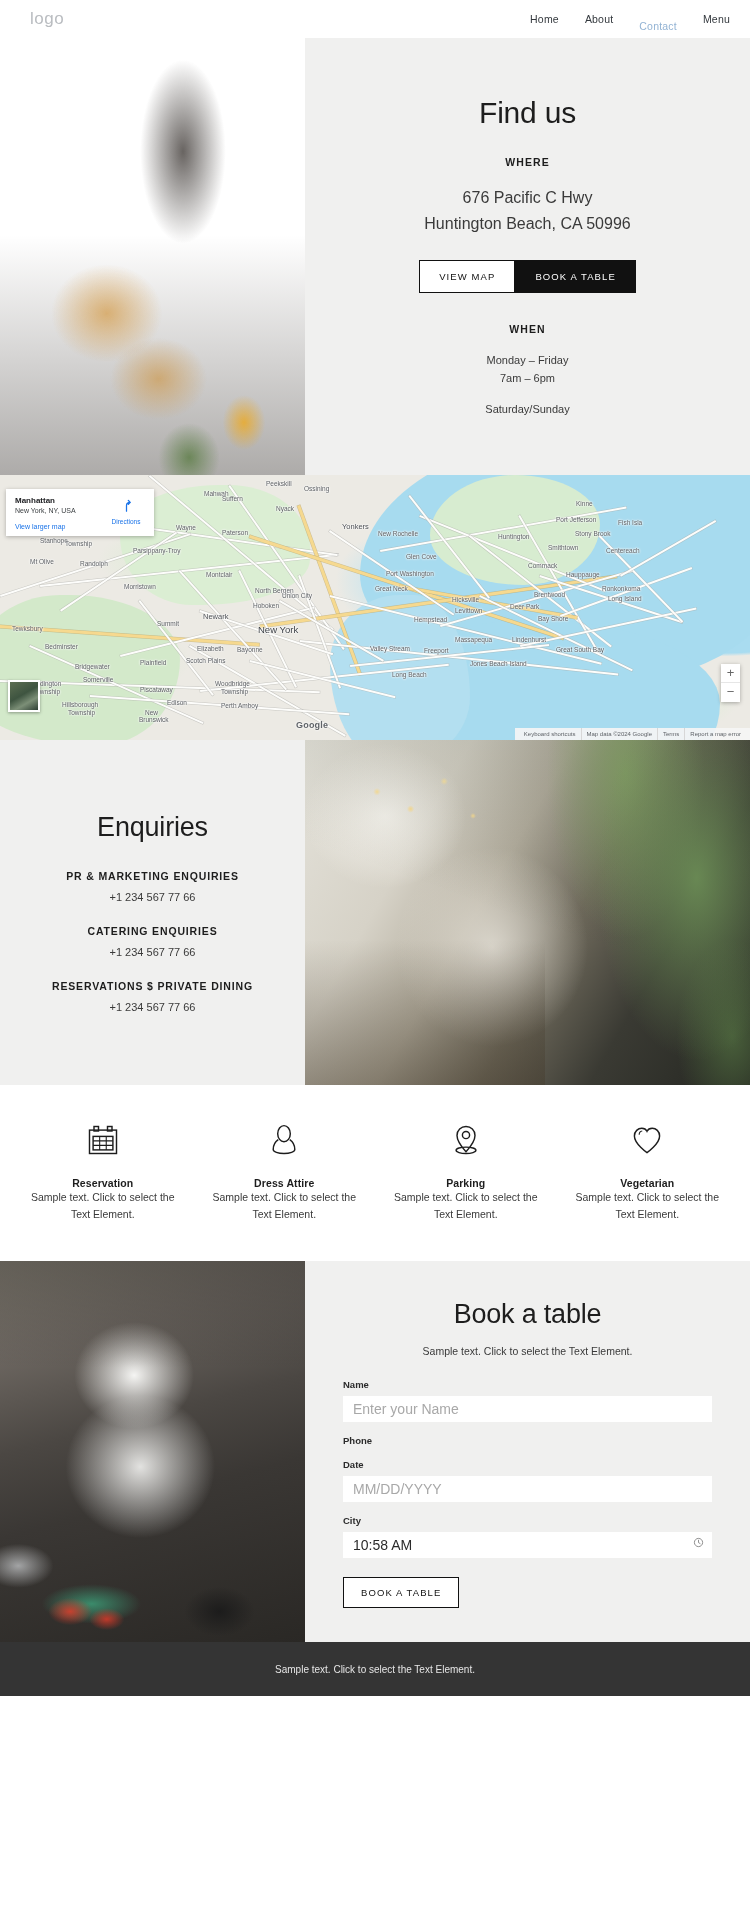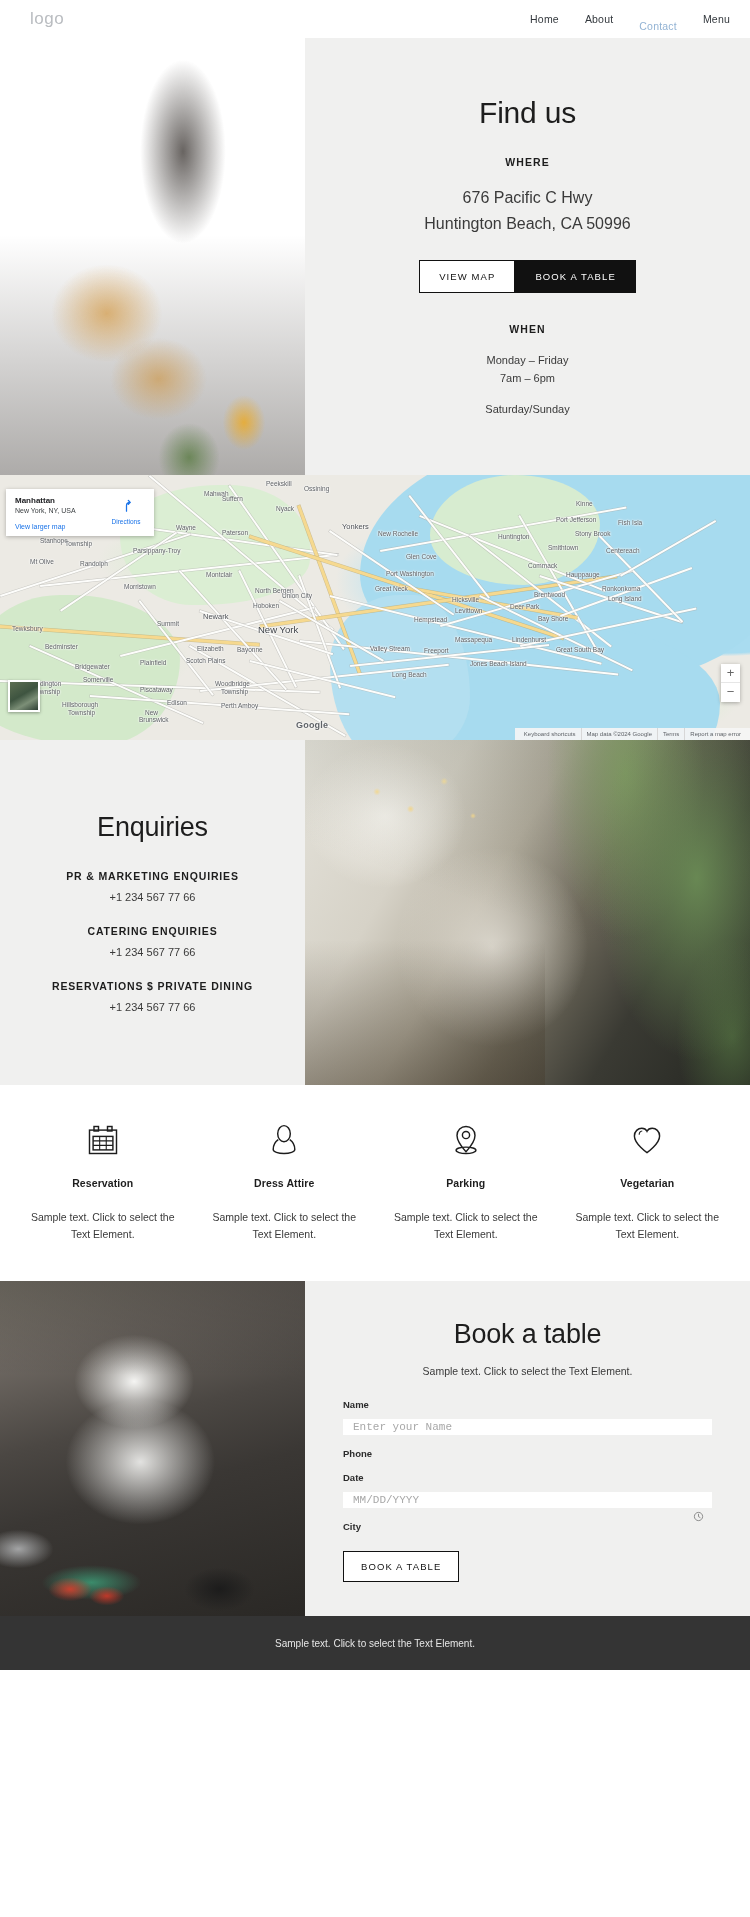--- a/index.html
+++ b/index.html
@@ -282,21 +282,21 @@
   }
 
   
   .features {
     display: flex; width: 750px;
     background: #fff;
     padding: 32px 12px 38px;
   }
   .feature { flex: 1 1 0; text-align: center; padding: 0 10px; }
   .feature .ficon { height: 46px; display: flex; align-items: center; justify-content: center; margin-bottom: 14px; }
-  .feature h3 { font-size: 10.5px; font-weight: 700; color: #1d1d1d; margin-bottom: 20px; letter-spacing: .1px; }
+  .feature h3 { font-size: 10.5px; font-weight: 700; color: #1d1d1d; margin-bottom: 0; letter-spacing: .1px; }
   .feature p { font-size: 10.5px; color: #3a3a3a; line-height: 1.62; }
 
   
   .book-sec { display: flex; width: 750px; min-height: 320px; }
   .book-left { width: 305px; flex: 0 0 305px; overflow: hidden; position: relative; }
   .photo-chef {
     width: 100%; height: 100%;
     background:
       radial-gradient(ellipse 28% 20% at 44% 30%, rgba(250,250,248,.97), rgba(250,250,248,0) 70%),
       radial-gradient(ellipse 34% 26% at 46% 54%, rgba(244,244,242,.9), rgba(244,244,242,0) 72%),
@@ -324,25 +324,25 @@
     padding: 38px 38px 34px;
   }
   .book-right h2 {
     font-size: 27px; font-weight: 400; color: #1d1d1d;
     text-align: center; margin-bottom: 15px; letter-spacing: -.2px;
   }
   .book-sub { font-size: 10.5px; color: #3a3a3a; text-align: center; margin-bottom: 22px; }
   .field { margin-bottom: 13px; }
   .field label { display: block; font-size: 9.5px; font-weight: 700; color: #2b2b2b; margin-bottom: 6px; }
   .field input {
-    width: 100%; height: 16px;
+    width: 100%; height: 26px;
     border: none; background: #fff;
     padding: 0 10px;
-    font-size: 11px; color: #2b2b2b;
-    font-family: Liberation Mono, monospace;
+    font-size: 14px; color: #2b2b2b;
+    font-family: Liberation Sans, sans-serif;
     outline: none;
   }
   .field input::placeholder { color: #a8a8a8; }
   .field-time { position: relative; }
   .clock-icon { position: absolute; right: 8px; bottom: 6px; }
   .btn-book {
     margin-top: 6px;
     font-size: 9.5px; letter-spacing: 1.1px;
     padding: 9px 17px;
     border: 1px solid #111; background: #fff; color: #111;
@@ -630,20 +630,21 @@
       <label>Phone</label>
     </div>
 
     <div class="field">
       <label>Date</label>
       <input type="text" placeholder="MM/DD/YYYY" style="">
     </div>
 
     <div class="field field-time">
       <label>City</label>
+      <input type="text" value="10:58 AM" style="">
       <span class="clock-icon">
         <svg width="11" height="11" viewBox="0 0 24 24" fill="none" stroke="#7a7a7a" stroke-width="1.8">
           <circle cx="12" cy="12" r="9"></circle>
             <path d="M12 7v5.2l3.4 2" stroke-linecap="round"></path>
         </svg>
       </span>
     </div>
 
     <button class="btn-book">BOOK A TABLE</button>
   </div>

